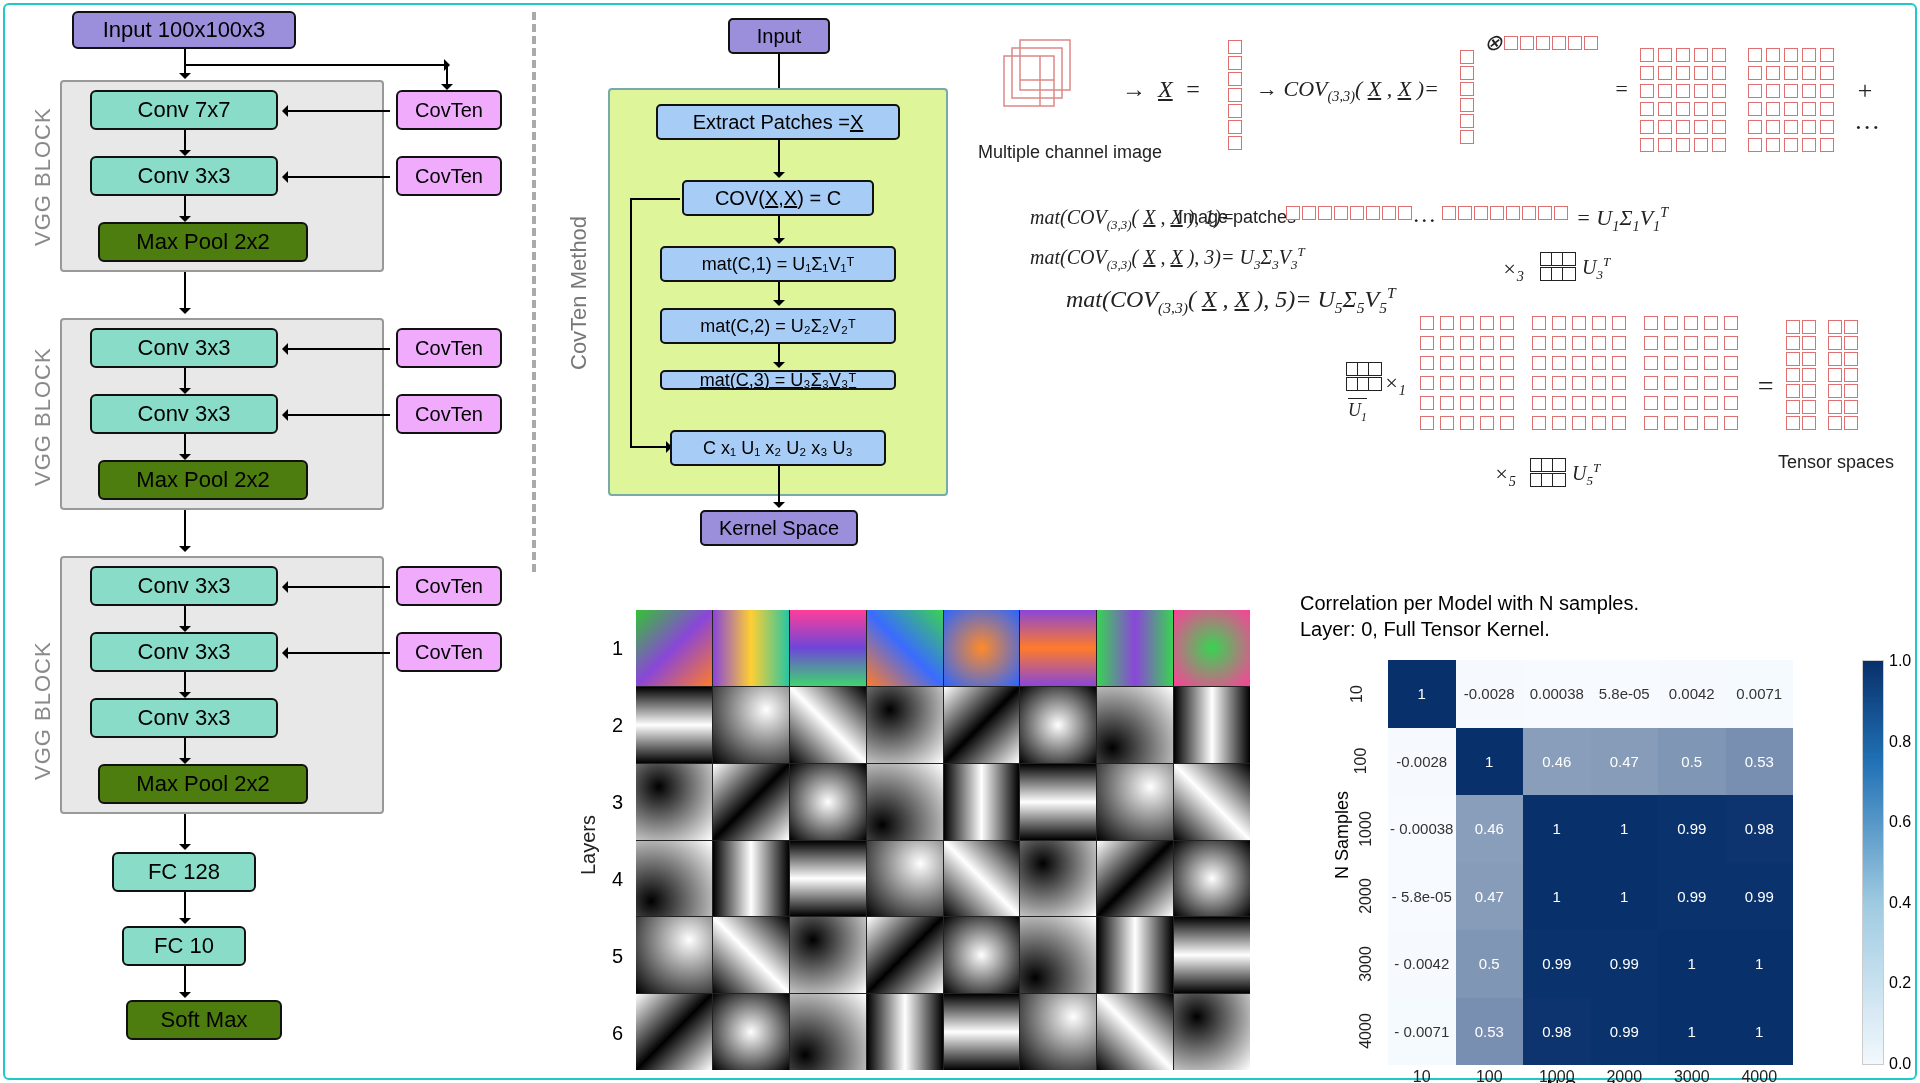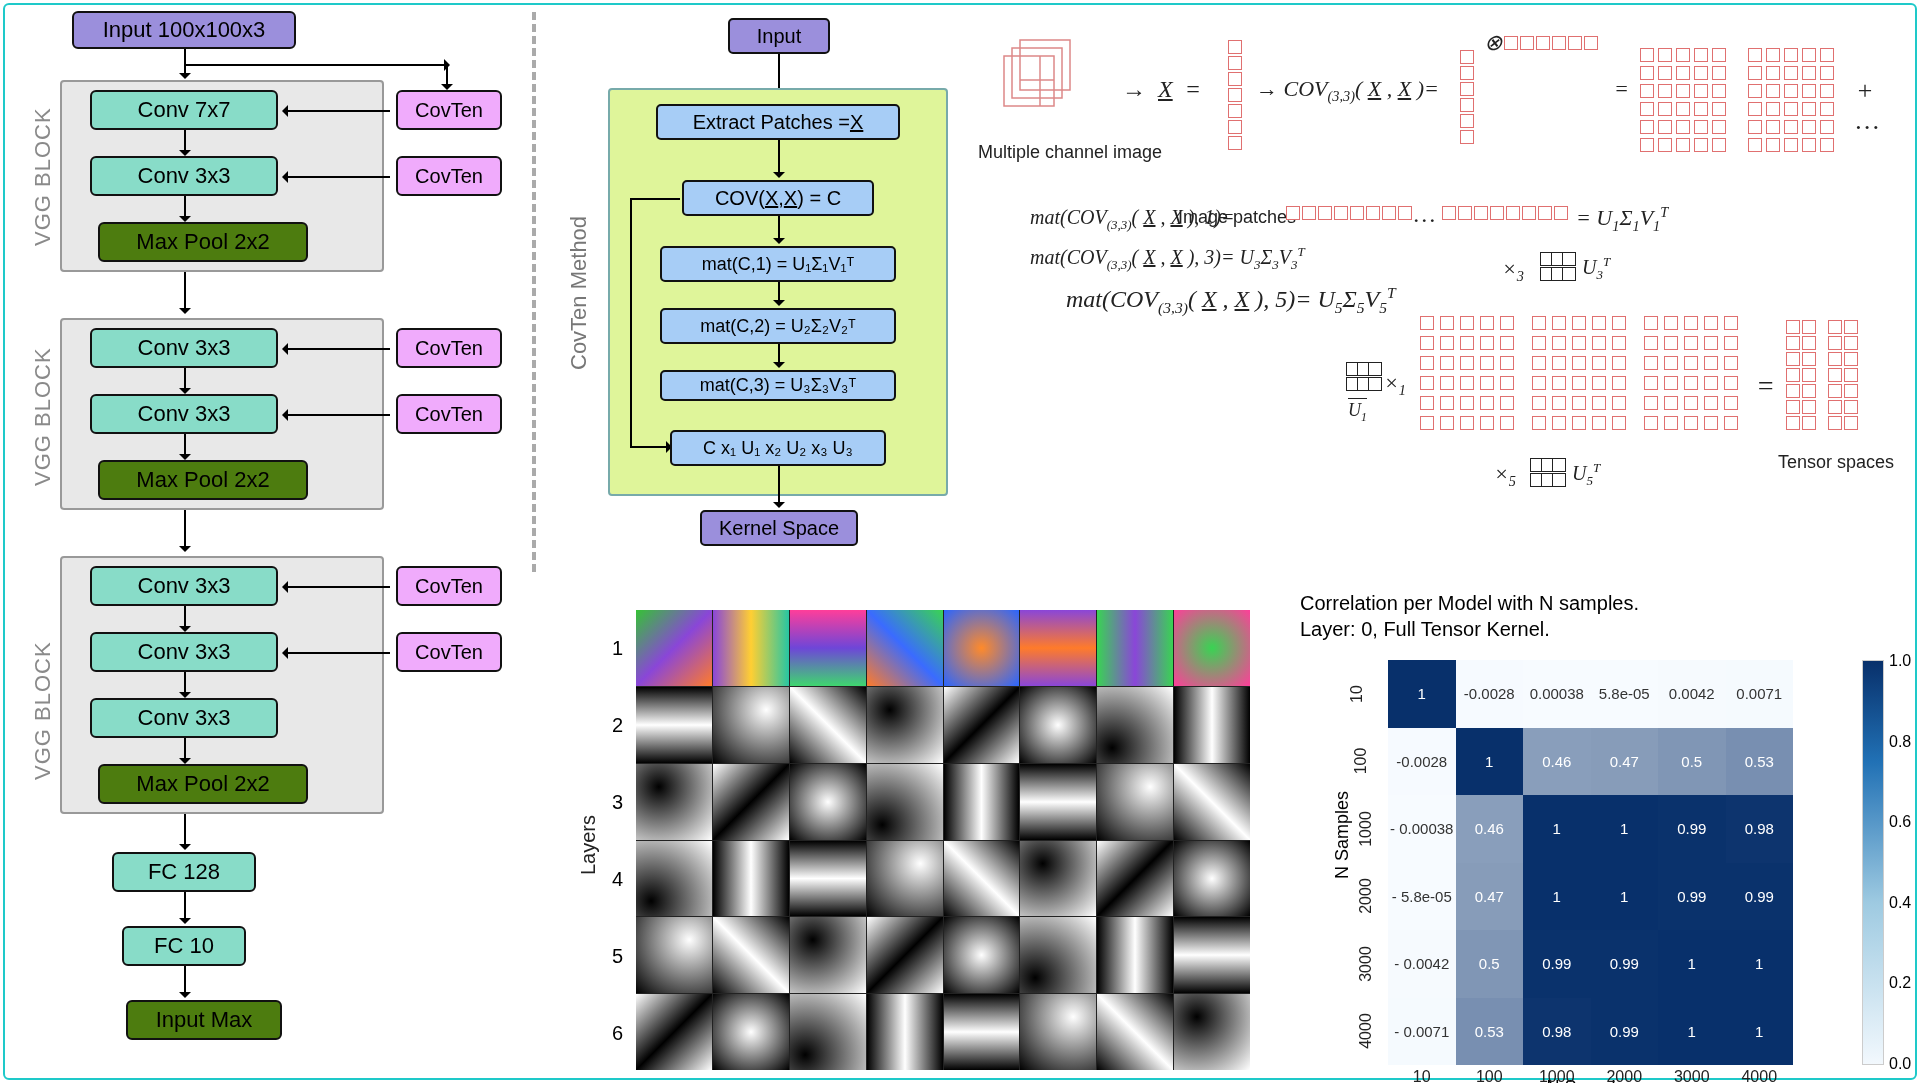--- a/index.html
+++ b/index.html
@@ -270,21 +270,21 @@
   <div class="arrow v down" style="left:170px; top:730px; height:24px;"></div>
 
   <div class="node blue" style="left:64px; top:756px; width:210px; height:40px;">Max Pool 2x2</div>
 
   <div class="arrow v down" style="left:170px; top:806px; height:34px;"></div>
 
   <div class="node teal" style="left:98px; top:844px; width:144px; height:40px;">FC 128</div>
   <div class="arrow v down" style="left:170px; top:884px; height:30px;"></div>
   <div class="node teal" style="left:108px; top:918px; width:124px; height:40px;">FC 10</div>
   <div class="arrow v down" style="left:170px; top:958px; height:30px;"></div>
-  <div class="node blue" style="left:92px; top:992px; width:156px; height:40px;">Input Max</div>
+  <div class="node blue" style="left:92px; top:992px; width:156px; height:40px;">Soft Max</div>
 
   <div class="arrow h right" style="left:172px; top:56px; width:262px;"></div>
   <div class="arrow v down" style="left:432px; top:56px; height:24px;"></div>
 </div>
 
 <div class="dash-divider"></div>
 
 <div class="method-area">
   <div class="method-label">CovTen Method</div>
 
@@ -301,21 +301,21 @@
 
   <div class="mnode" style="left:112px; top:170px; width:192px; height:36px;">
     <span>COV(</span><span class="u">X</span>,<span class="u">X</span><span>) = C</span>
   </div>
   <div class="arrow v down" style="left:208px; top:206px; height:26px;"></div>
 
   <div class="mnode" style="left:90px; top:236px; width:236px; height:36px;font-size:18px;">mat(C,1) = U₁Σ₁V₁ᵀ</div>
   <div class="arrow v down" style="left:208px; top:272px; height:22px;"></div>
   <div class="mnode" style="left:90px; top:298px; width:236px; height:36px;font-size:18px;">mat(C,2) = U₂Σ₂V₂ᵀ</div>
   <div class="arrow v down" style="left:208px; top:334px; height:22px;"></div>
-  <div class="mnode" style="left:90px; top:360px; width:236px; height:31px;font-size:18px;">mat(C,3) = U₃Σ₃V₃ᵀ</div>
+  <div class="mnode" style="left:90px; top:360px; width:236px; height:20px;font-size:18px;text-decoration:underline;">mat(C,3) = U₃Σ₃V₃ᵀ</div>
 
   <div class="arrow h" style="left:60px; top:188px; width:50px;"></div>
   <div class="arrow v" style="left:60px; top:188px; height:248px;"></div>
   <div class="arrow h right" style="left:60px; top:436px; width:40px;"></div>
 
   <div class="mnode" style="left:100px; top:420px; width:216px; height:36px;font-size:18px;">C x₁ U₁ x₂ U₂ x₃ U₃</div>
   <div class="arrow v down" style="left:208px; top:456px; height:40px;"></div>
   <div class="mnode purple" style="left:130px; top:500px; width:158px; height:36px;">Kernel Space</div>
 </div>
 

